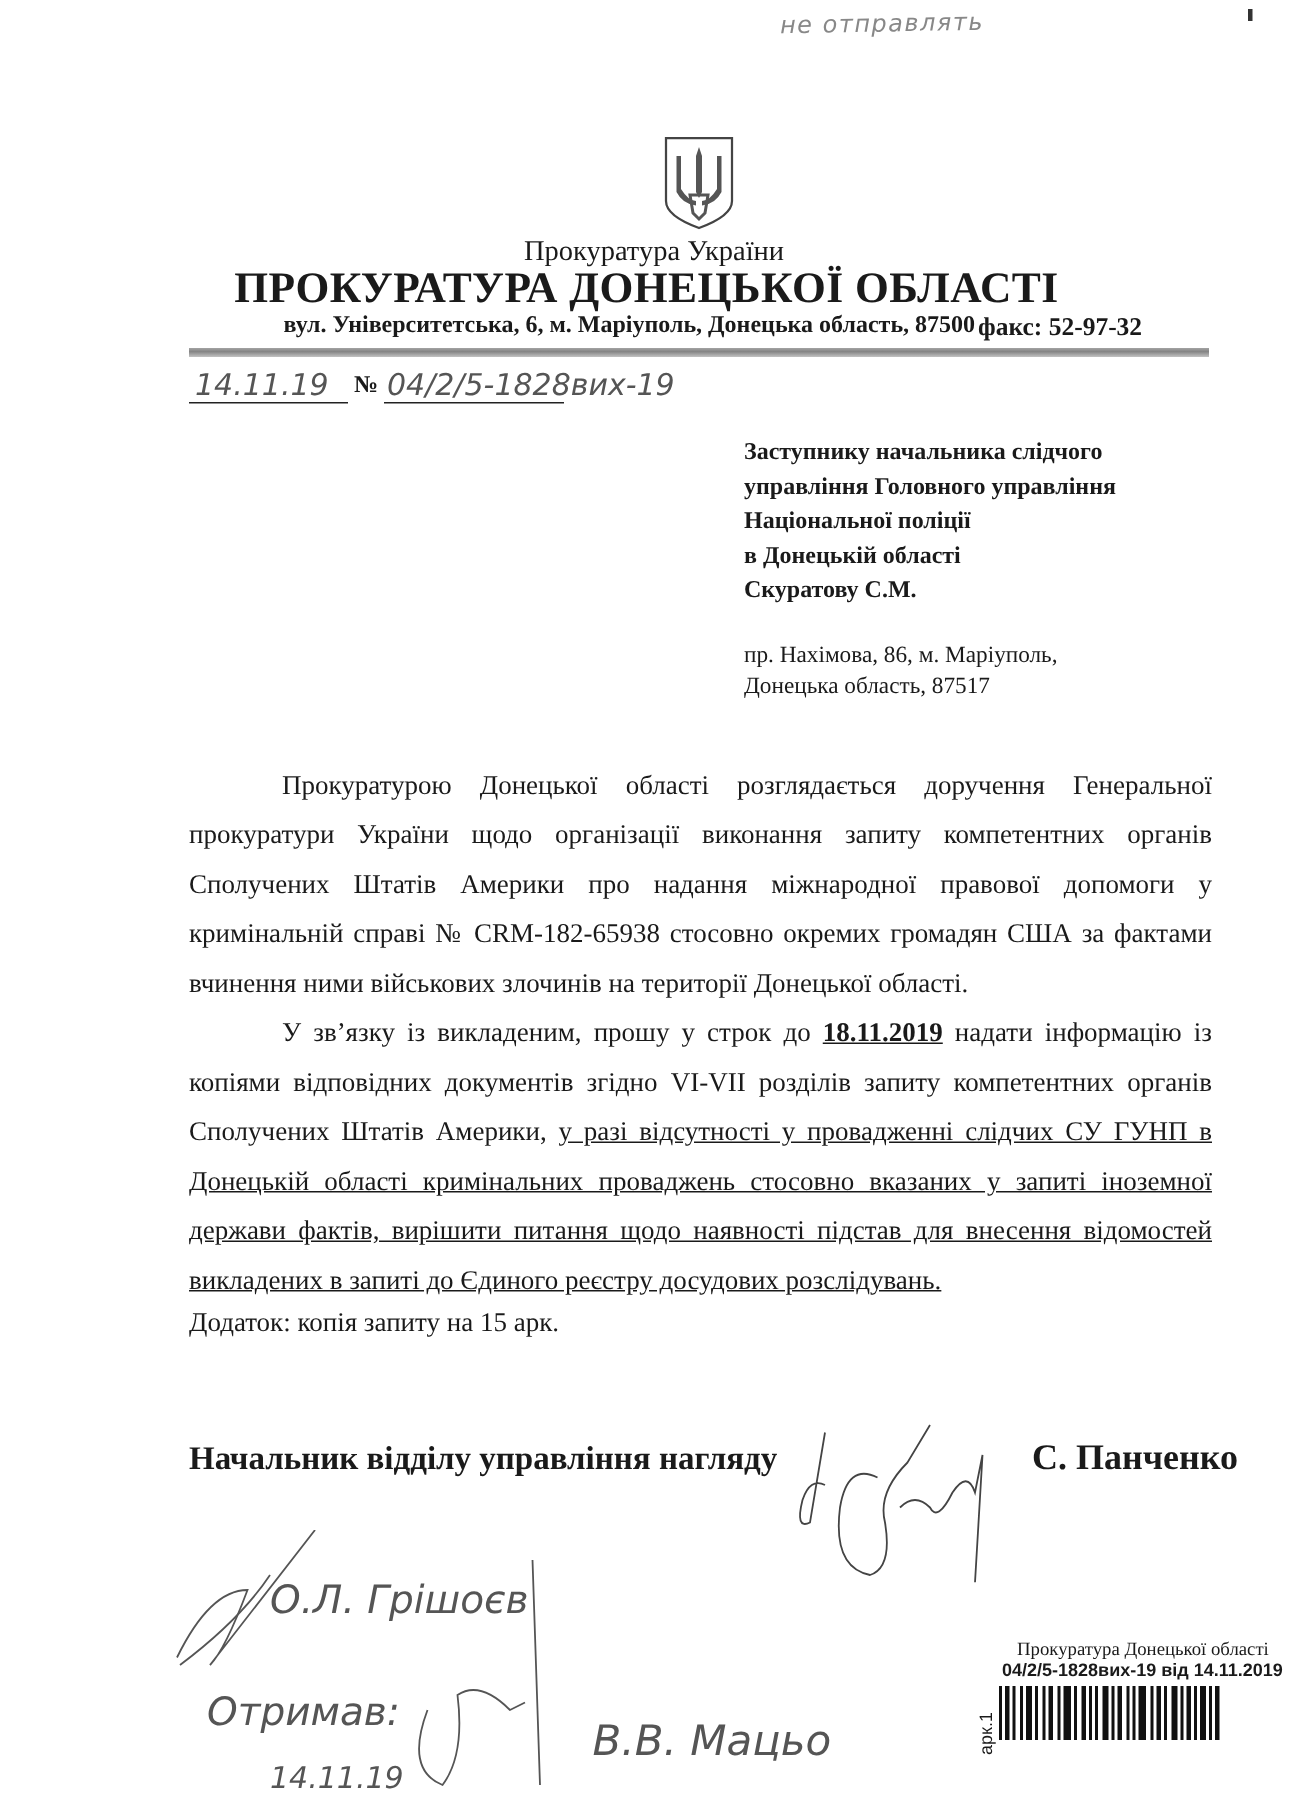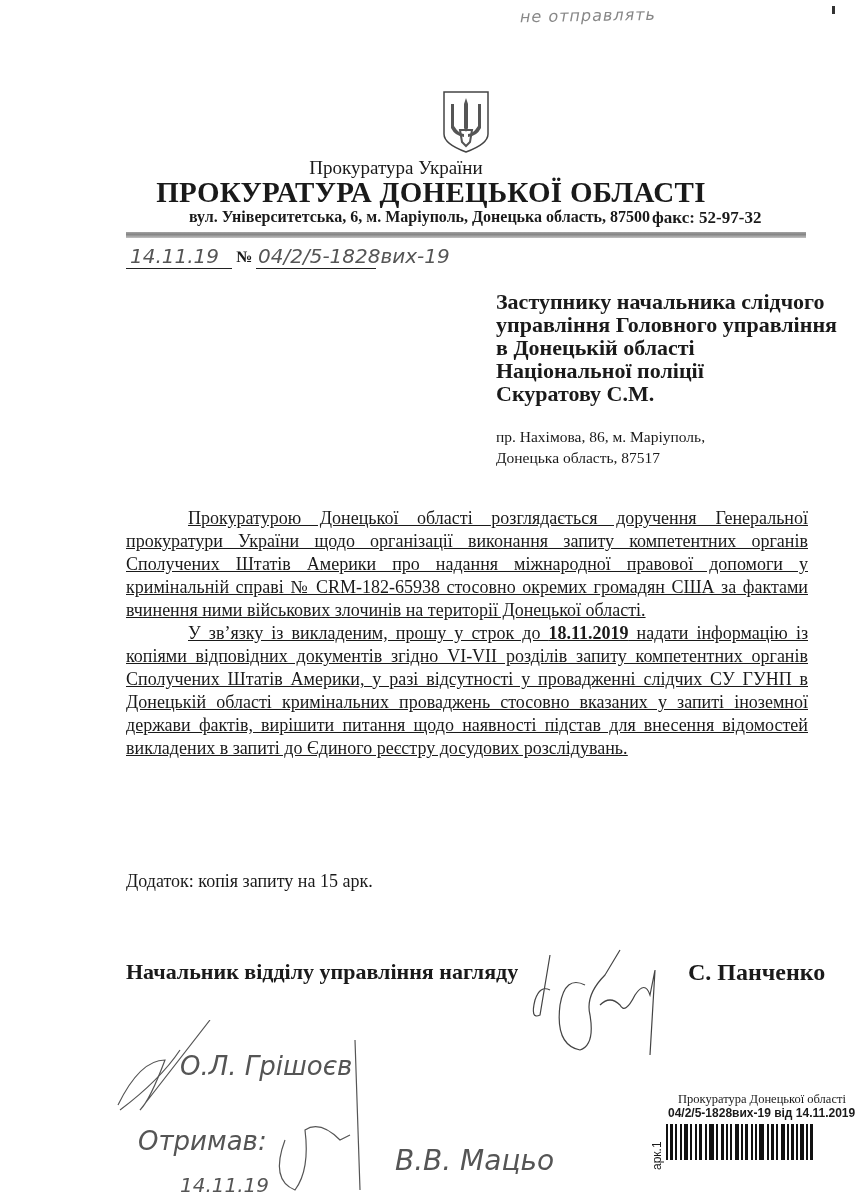--- a/index.html
+++ b/index.html
@@ -3,34 +3,34 @@
 <meta charset="utf-8">
 <style>
   html, body { margin: 0; padding: 0; background: #ffffff; }
   body { width: 862px; height: 1200px; position: relative; overflow: hidden;
          font-family: "Liberation Serif", "DejaVu Serif", serif; color: #1a1a1a; }
   .abs { position: absolute; }
   .hand { font-family: "DejaVu Sans", sans-serif; font-style: italic; color: #555; }
   .note-top { left: 520px; top: 6px; font-size: 16px; color: #888; transform: rotate(-1deg); letter-spacing: 1px; }
   .corner-mark { left: 832px; top: 6px; width: 3px; height: 8px; background: #333; }
   .emblem { left: 441px; top: 90px; width: 50px; height: 64px; }
-  .header-sub { left: 0; width: 792px; top: 157px; text-align: center; font-size: 19px; }
+  .header-sub { left: 0; width: 792px; top: 157px; text-align: center; font-size: 19px; padding-left: 40px; }
   .header-main { left: 0; width: 862px; top: 176px; text-align: center; font-size: 29px; font-weight: bold; letter-spacing: 0.3px; }
   .header-addr { left: 189px; top: 208px; font-size: 16px; font-weight: bold; }
   .header-fax { left: 652px; top: 208px; font-size: 17px; font-weight: bold; }
   .header-rule { left: 126px; top: 232px; width: 680px; height: 6px;
                  background: linear-gradient(#999, #777 40%, #bbb); opacity: 0.9; }
   .reg-date { left: 126px; top: 244px; width: 106px; border-bottom: 1px solid #222; height: 24px; }
   .reg-date span { position:absolute; left:4px; top:0; font-size: 20px; }
   .reg-no-label { left: 236px; top: 248px; font-size: 16px; font-weight: bold; }
   .reg-no { left: 256px; top: 244px; width: 120px; border-bottom: 1px solid #222; height: 24px; }
   .reg-no span { position:absolute; left:2px; top:0; font-size: 20px; white-space: nowrap; text-align: right; }
-  .recipient { left: 496px; top: 290px; font-size: 22px; font-weight: bold; line-height: 23px; }
+  .recipient { left: 496px; top: 290px; font-size: 16px; font-weight: bold; line-height: 23px; }
   .recipient-addr { left: 496px; top: 426px; font-size: 15.5px; line-height: 21px; }
-  .body { left: 126px; top: 507px; width: 682px; font-size: 18px; line-height: 23px; text-align: justify; text-decoration: underline; }
+  .body { left: 126px; top: 507px; width: 682px; font-size: 18px; line-height: 33px; text-align: justify; }
   .body p { margin: 0; text-indent: 62px; }
   .u { text-decoration: underline; }
   .deadline { font-weight: bold; text-decoration: underline; }
   .attachment { left: 126px; top: 871px; font-size: 18px; text-align: right; }
   .sig-title { left: 126px; top: 959px; font-size: 22px; font-weight: bold; }
   .sig-name { left: 688px; top: 959px; font-size: 24px; font-weight: bold; }
   .sig-svg { left: 510px; top: 945px; width: 160px; height: 110px; }
   .hand-svg { left: 110px; top: 1020px; width: 480px; height: 180px; }
   .stamp-org { left: 678px; top: 1092px; font-size: 12.5px; }
   .stamp-no { left: 668px; top: 1106px; font-family: "Liberation Sans", sans-serif; font-size: 12px; font-weight: bold; }
@@ -63,22 +63,22 @@
   <span class="hand">14.11.19</span>
 </div>
 <div class="abs reg-no-label">№</div>
 <div class="abs reg-no">
   <span class="hand">04/2/5-1828вих-19</span>
 </div>
 
 <div class="abs recipient">
   <div>Заступнику начальника слідчого</div>
   <div>управління Головного управління</div>
+  <div>Національної поліції</div>
   <div>в Донецькій області</div>
-  <div>Національної поліції</div>
   <div>Скуратову С.М.</div>
 </div>
 <div class="abs recipient-addr">
   <div>пр. Нахімова, 86, м. Маріуполь,</div>
   <div>Донецька область, 87517</div>
 </div>
 
 <div class="abs body">
   <p>Прокуратурою Донецької області розглядається доручення Генеральної прокуратури України щодо організації виконання запиту компетентних органів Сполучених Штатів Америки про надання міжнародної правової допомоги у кримінальній справі № CRM-182-65938 стосовно окремих громадян США за фактами вчинення ними військових злочинів на території Донецької області.</p>
   <p><span>У зв’язку із викладеним, прошу у строк до </span><span class="deadline">18.11.2019</span><span> надати інформацію із копіями відповідних документів згідно VI-VII розділів запиту компетентних органів Сполучених Штатів Америки, </span><span class="u">у разі відсутності у провадженні слідчих СУ ГУНП в Донецькій області кримінальних проваджень стосовно вказаних у запиті іноземної держави фактів, вирішити питання щодо наявності підстав для внесення відомостей викладених в запиті до Єдиного реєстру досудових розслідувань.</span></p>

